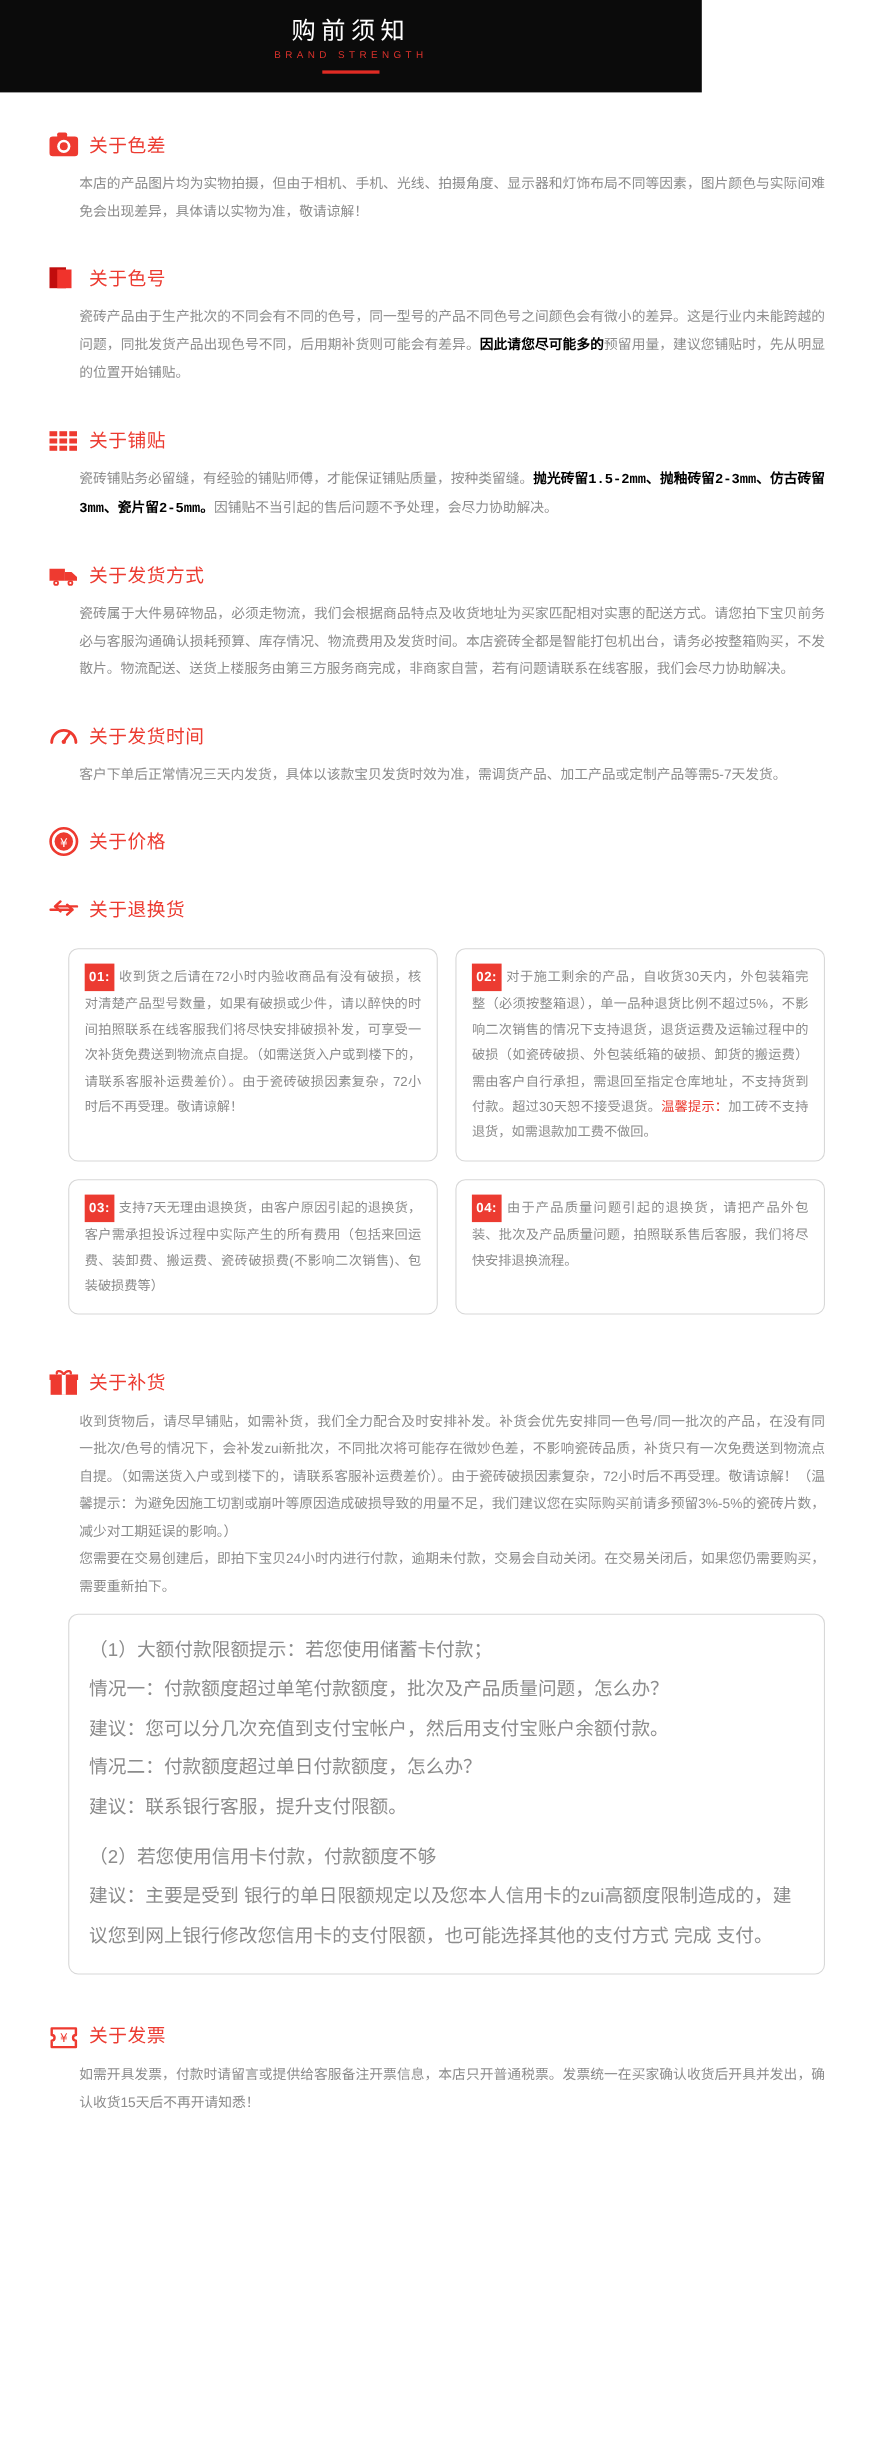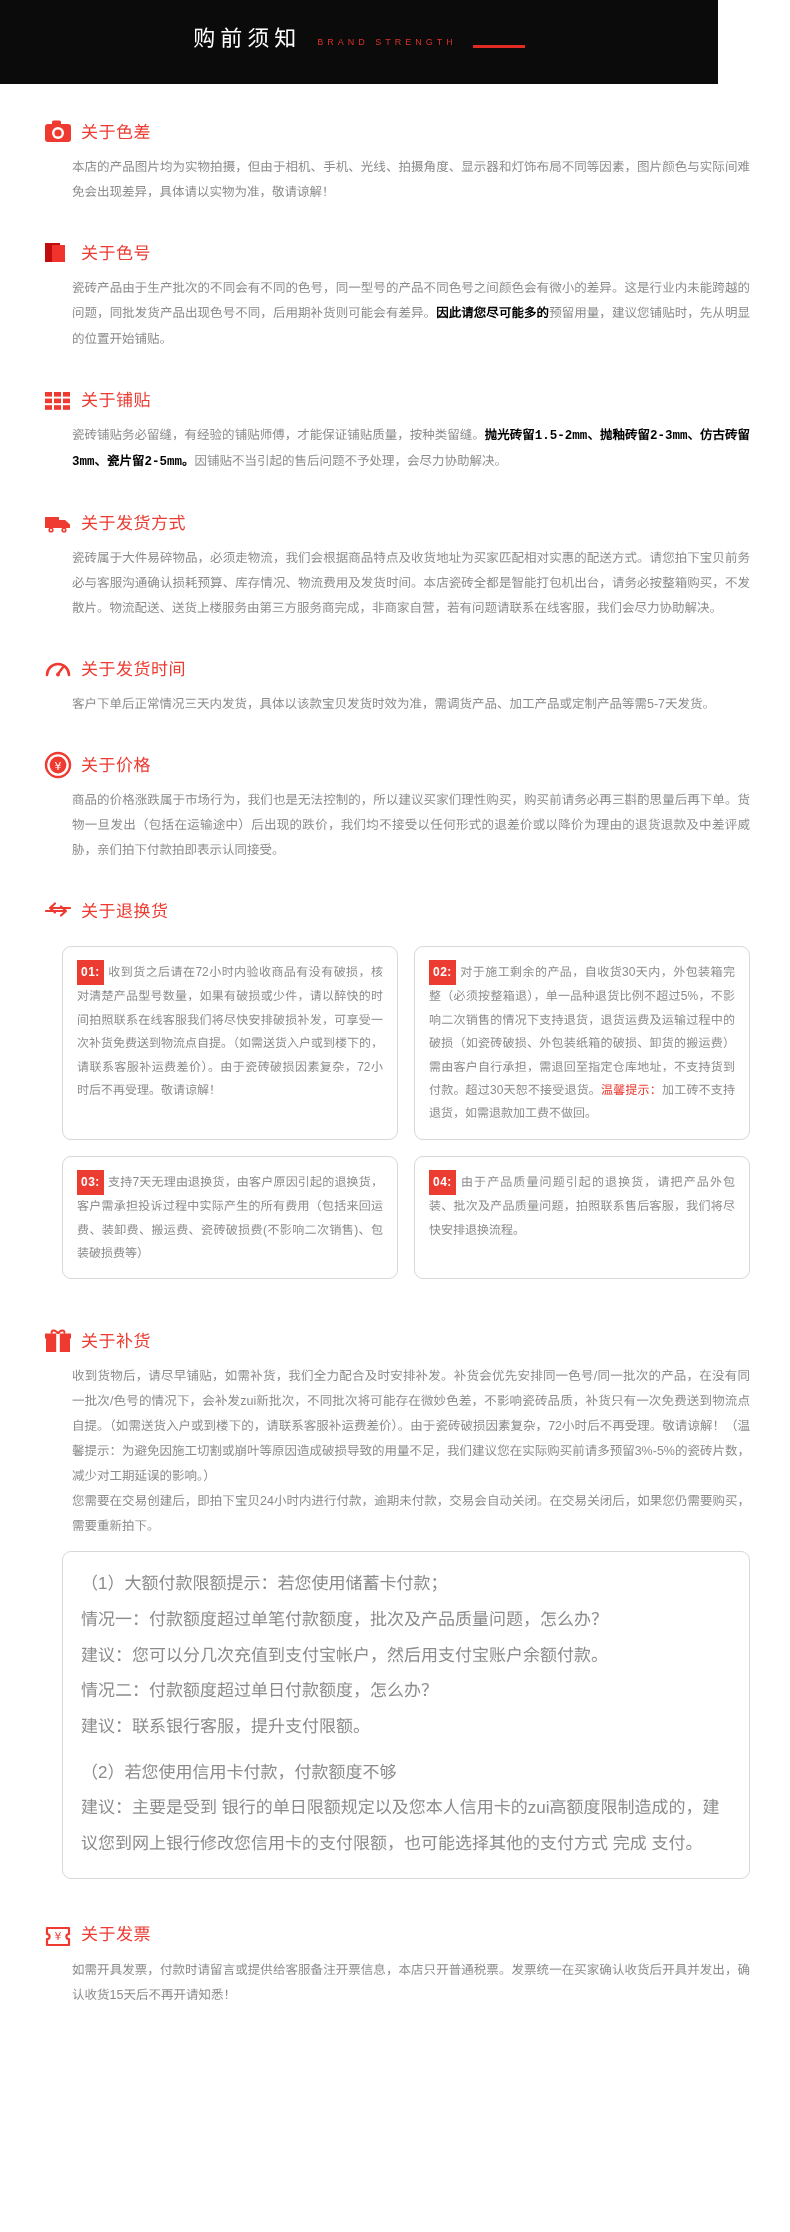--- a/index.html
+++ b/index.html
@@ -8,24 +8,23 @@
     width:790px;
     background:#ffffff;
     font-family:"Liberation Sans","DejaVu Sans",sans-serif;
     color:#808080;
     -webkit-font-smoothing:antialiased;
   }
   .page{width:790px;position:relative;background:#fff;padding-bottom:60px;}
 
   
   .banner{
-    width:718px;height:84px;background:#0b0b0b;
-    display:flex;flex-direction:row;align-items:center;justify-content:center;
+    width:638px;height:84px;background:#0b0b0b;
+    display:flex;flex-direction:column;align-items:center;justify-content:center;
     position:relative;
-    gap:16px;
   }
   .banner-title{
     color:#ffffff;font-size:22px;letter-spacing:5px;
     font-weight:400;line-height:1;margin-bottom:7px;
   }
   .banner-sub{
     color:#d9322c;font-size:9px;letter-spacing:4px;font-weight:400;line-height:1;
   }
   .banner-rule{
     width:52px;height:3px;background:#e02b24;margin-top:9px;
@@ -172,21 +171,20 @@
     <div class="sec-head">
       <span class="ico">
         <svg viewBox="0 0 28 28">
             <circle cx="14" cy="14" r="12" fill="none" stroke="#ee3a30" stroke-width="2.4"></circle>
             <circle cx="14" cy="14" r="8.4" fill="#ee3a30"></circle>
             <text x="14" y="18.6" font-size="11" font-family="DejaVu Sans, sans-serif" fill="#fff" text-anchor="middle">¥</text>
           </svg>
       </span>
       <span class="sec-title">关于价格</span>
     </div>
-    <div class="sec-body">商品的价格涨跌属于市场行为，我们也是无法控制的，所以建议买家们理性购买，购买前请务必再三斟酌思量后再下单。货物一旦发出（包括在运输途中）后出现的跌价，我们均不接受以任何形式的退差价或以降价为理由的退货退款及中差评威胁，亲们拍下付款拍即表示认同接受。</div>
   </div>
 
   <div class="section">
     <div class="sec-head">
       <span class="ico">
         <svg viewBox="0 0 28 28">
             <path d="M26 9 H6 M11 4.5 L6 9 L11 13.5" fill="none" stroke="#ee3a30" stroke-width="2.2" stroke-linecap="round" stroke-linejoin="round" transform="translate(0,2)"></path>
             <path d="M2 19 H22 M17 14.5 L22 19 L17 23.5" fill="none" stroke="#ee3a30" stroke-width="2.2" stroke-linecap="round" stroke-linejoin="round" transform="translate(0,-5)"></path>
           </svg>
       </span>

